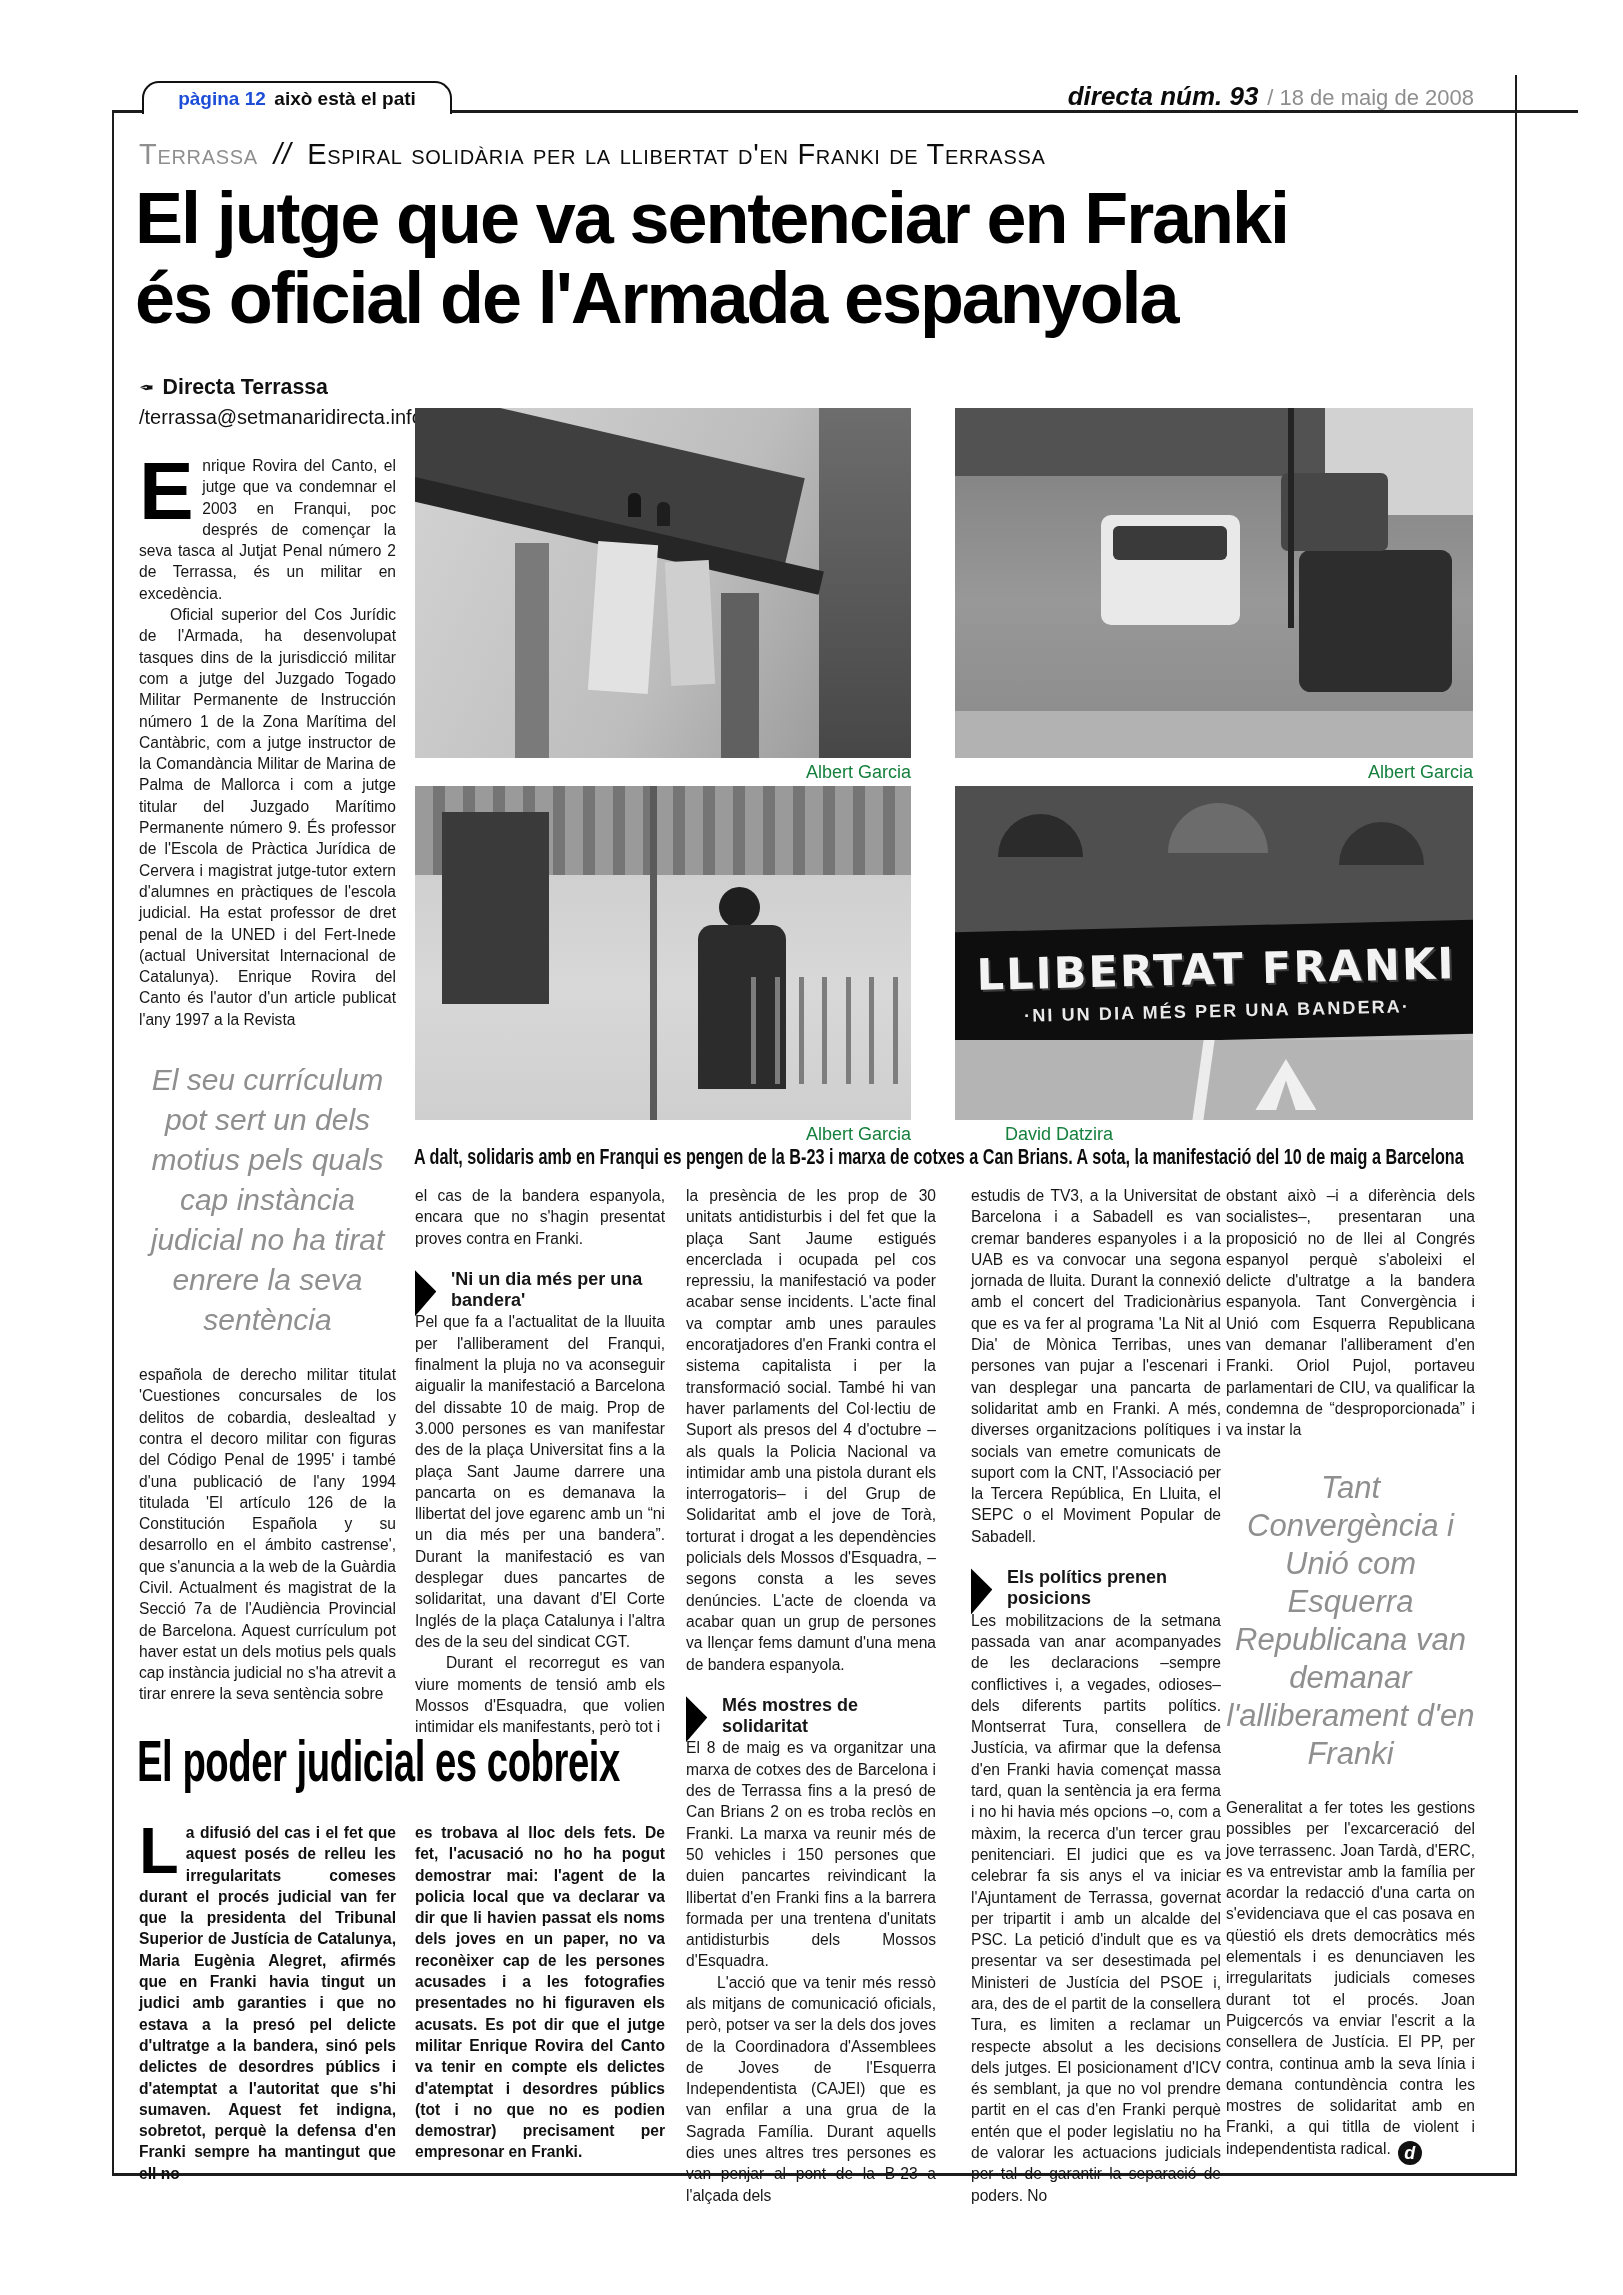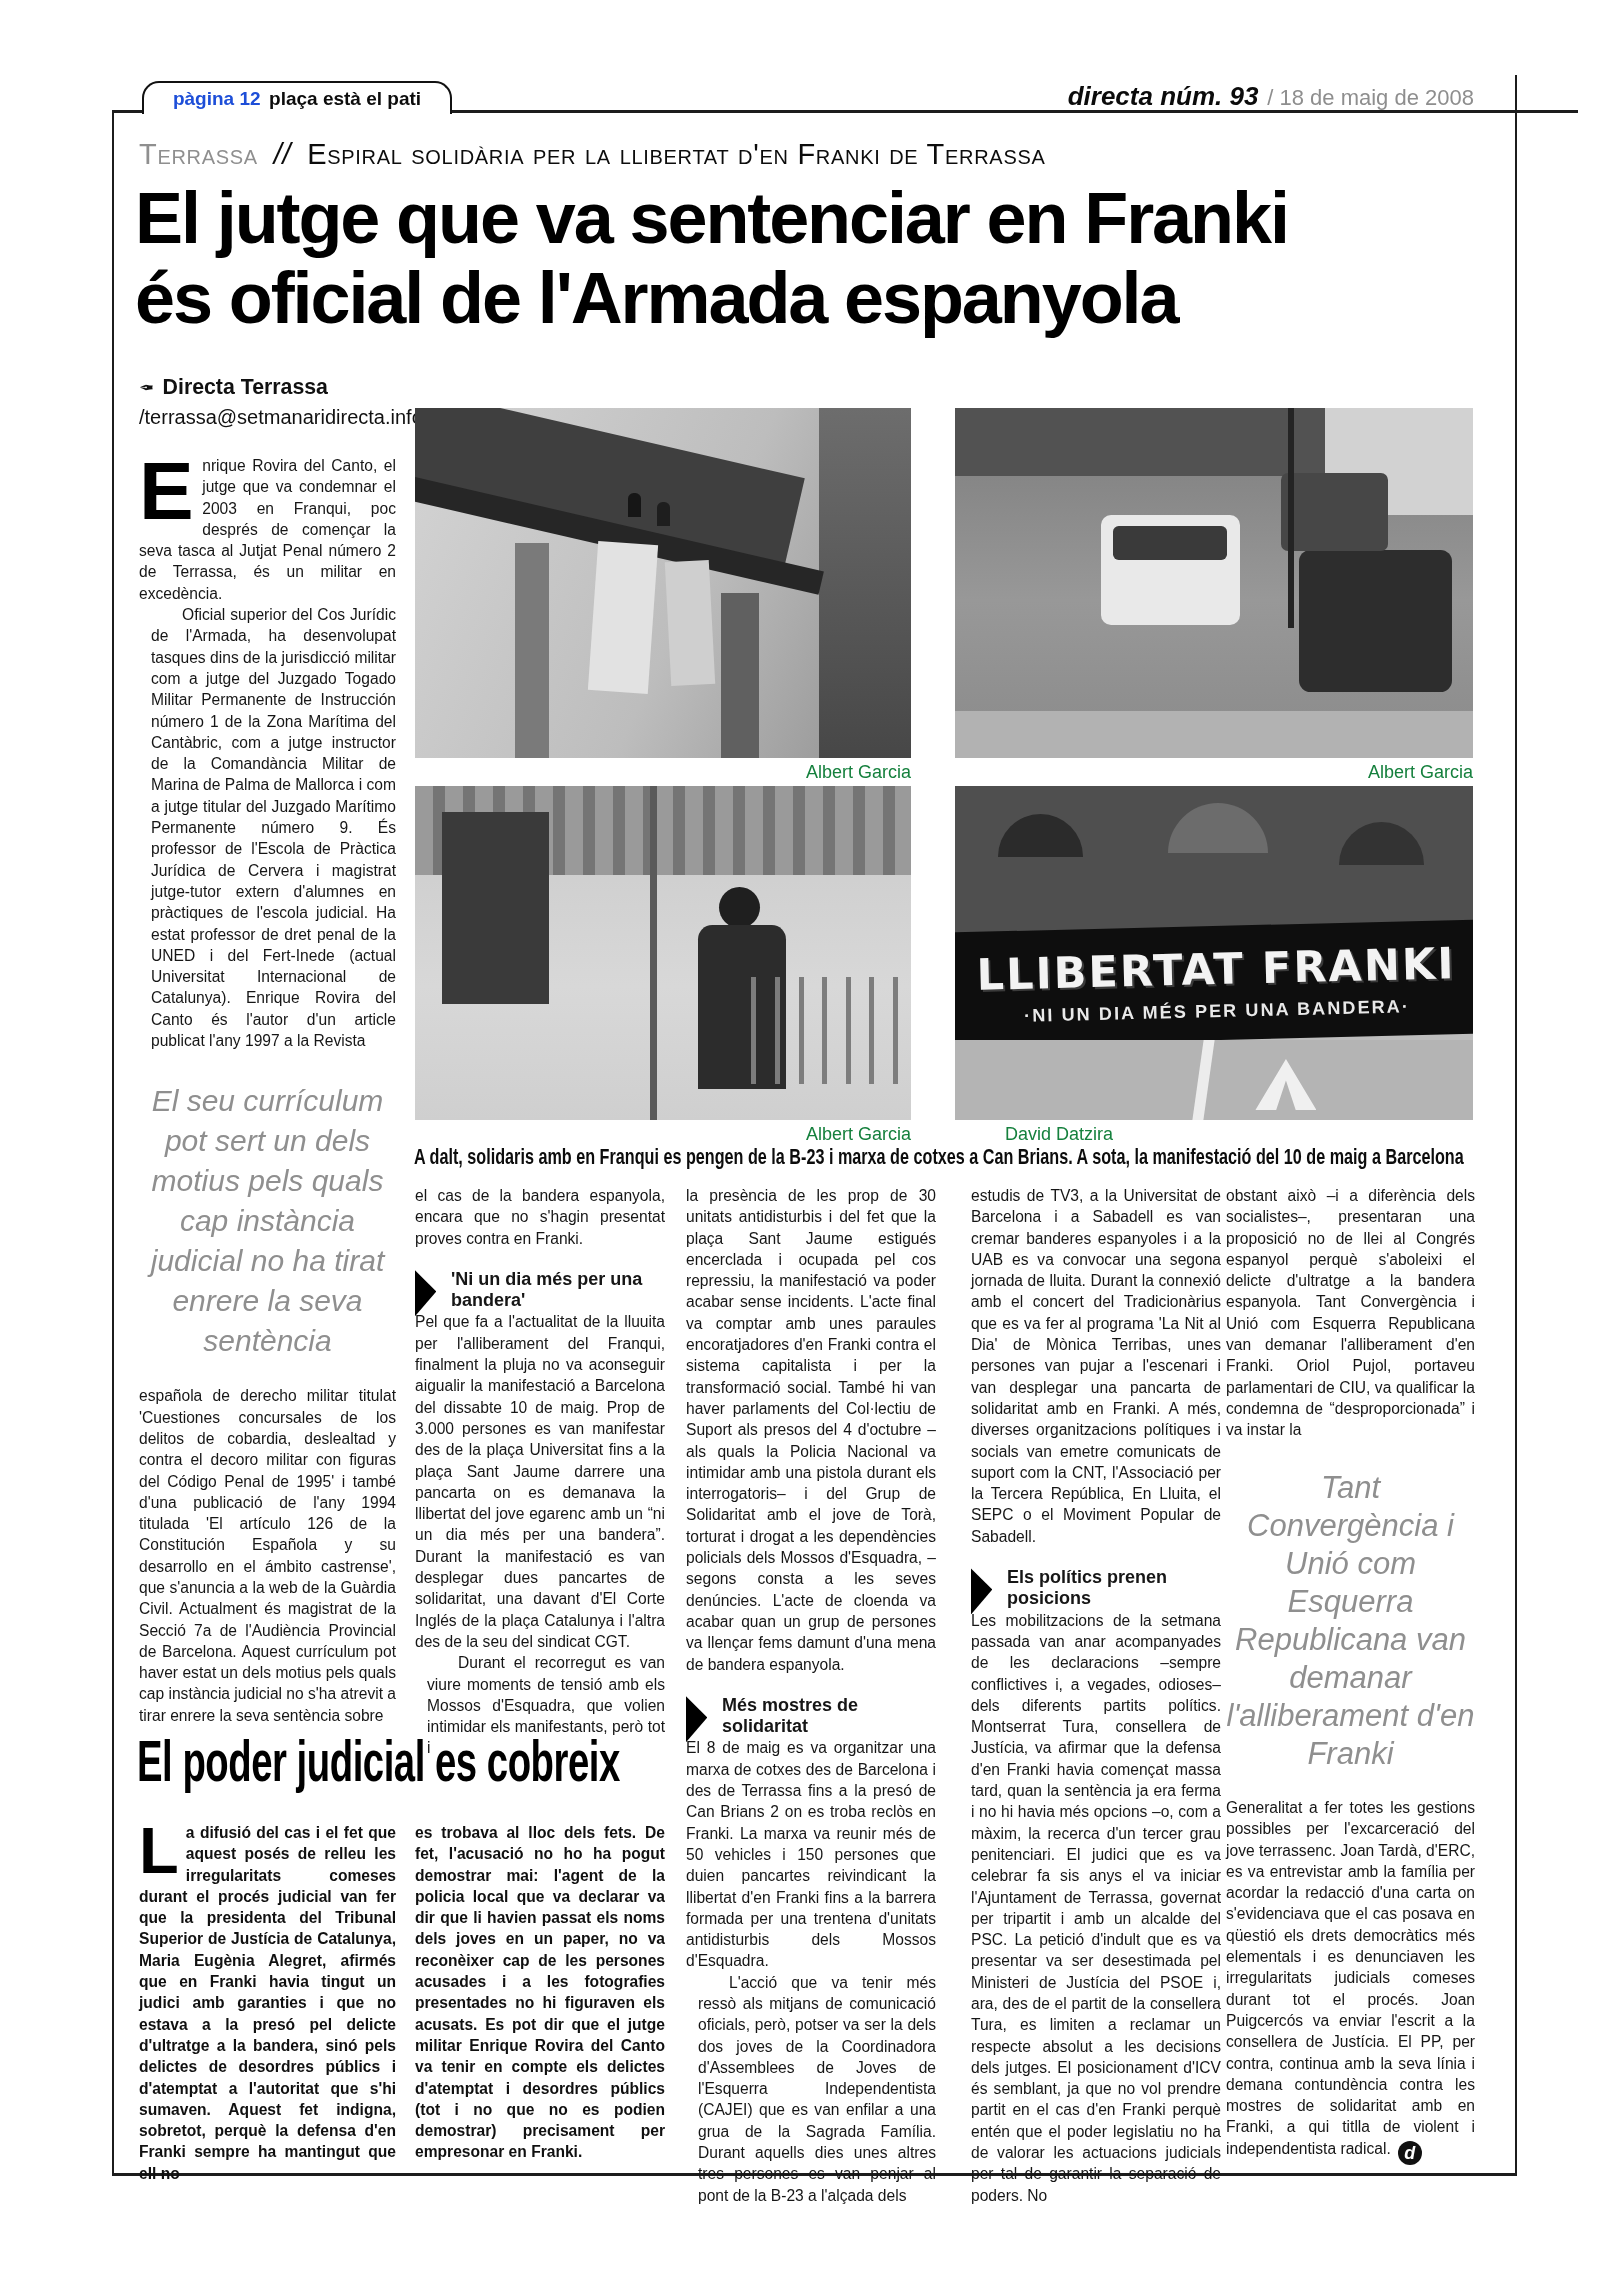--- a/index.html
+++ b/index.html
@@ -35,21 +35,21 @@
   .byline .icon { display:inline-block; transform:scaleX(-1); font-size:18px; margin-right:8.5px; }
   .byline .author { font-weight:bold; font-size:21.3px; }
   .byline .email { display:block; margin-top:5.7px; }
 
   .col { position:absolute; font-size:15.6px; line-height:21.3px; text-align:justify; color:#161616;
          hyphens:auto; -webkit-hyphens:auto; }
   .col p { margin:0; }
   .col1 { left:139px; top:455px; width:257px; }
   .flow { top:1185px; width:250px; }
   .c2 { left:415px; } .c3 { left:686px; } .c4 { left:956px;margin-left:15px; } .c5 { left:1226px; width:249px; }
-  p.indent { text-indent:31px;margin-left:12px; }
+  p.indent { text-indent:31px; }
 
   .dropcap { float:left; font-weight:900; color:#000; font-size:82px; line-height:64px; margin:4.3px 8.5px 1.4px 0; }
   .dropcap.l { font-size:65px; line-height:51px; margin:2.8px 7.1px 0 0; }
 
   .pullquote { color:#8f8f8f; font-style:italic; font-weight:400; text-align:center;
                font-size:30px; line-height:40px; margin:30px 0 24px; text-indent:0; }
   .pq2 { font-size:31px; line-height:38px; margin:28.4px 0 24px; }
 
   .subhead { position:relative; padding-left:36px; font-weight:bold; font-size:18px; margin-top:20px; text-align:left; }
   .tri { position:absolute; left:0; top:1.4px; width:21.3px; height:46px; background:#000;
@@ -138,21 +138,21 @@
 
 <div class="page">
 
   <div class="rule" id="rule-top"></div>
   <div class="rule" id="rule-left"></div>
   <div class="rule" id="rule-right"></div>
   <div class="rule" id="rule-bottom"></div>
 
   <div class="tab">
     <span class="pg">pàgina 12</span>
-    <span class="sec">plaça està el pati</span>
+    <span class="sec">això està el pati</span>
   </div>
   <div class="masthead">
     <span class="brand">directa núm. 93</span>
     <span class="date">/ 18 de maig de 2008</span>
   </div>
 
   <div class="kicker">
     <span class="loc">Terrassa</span>
     <span class="sep">//</span>
     <span class="ttl">Espiral solidària per la llibertat d'en Franki de Terrassa</span>

